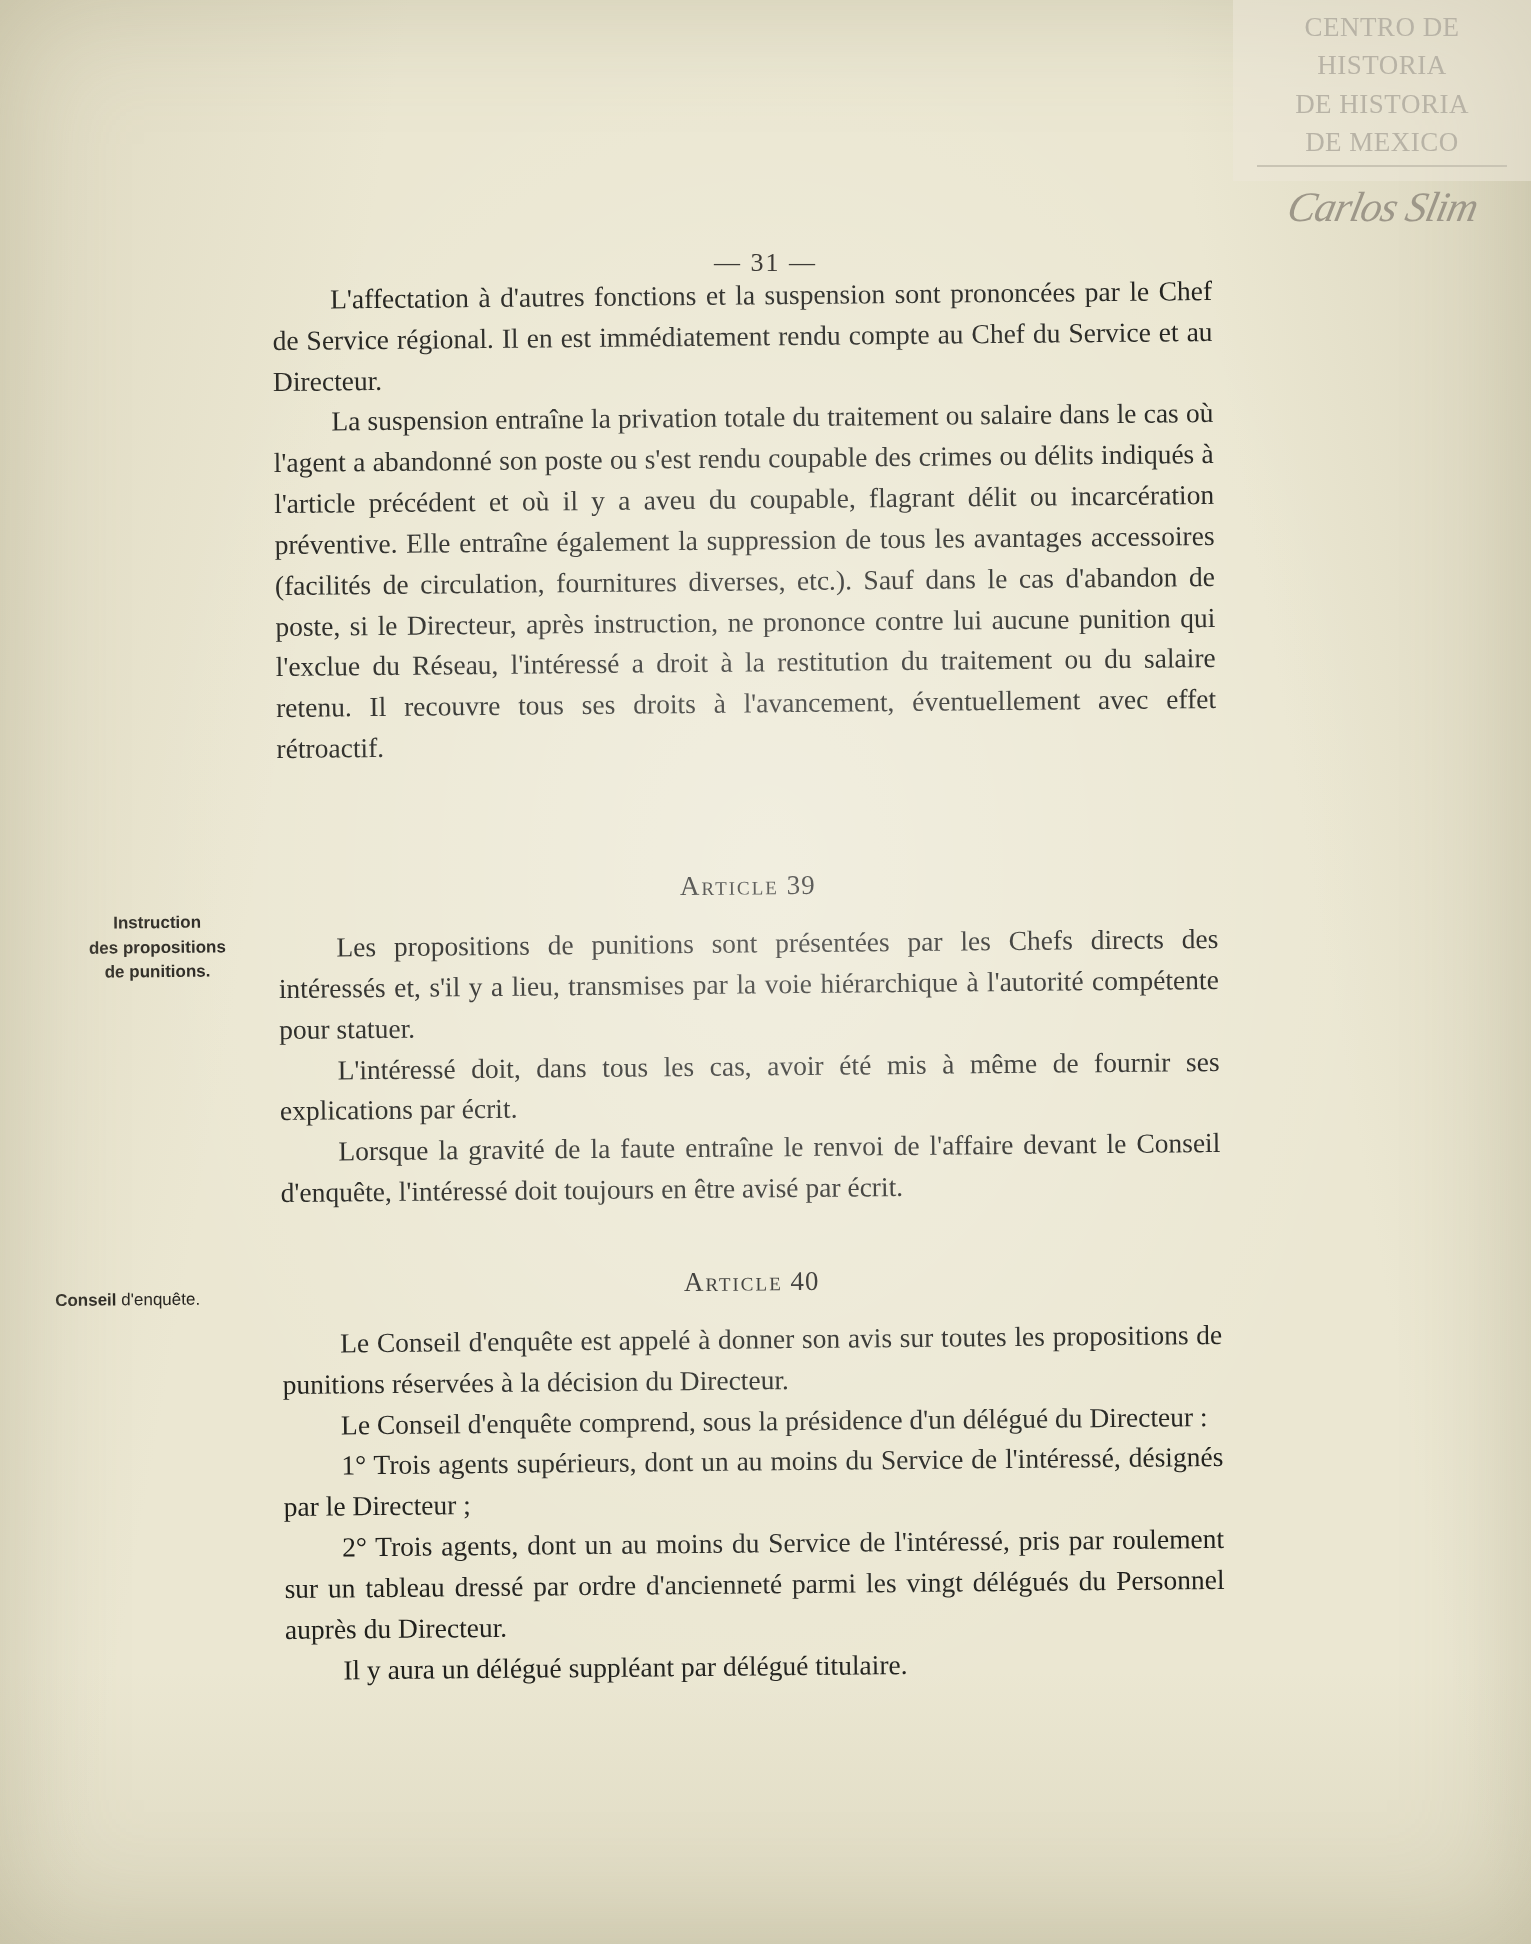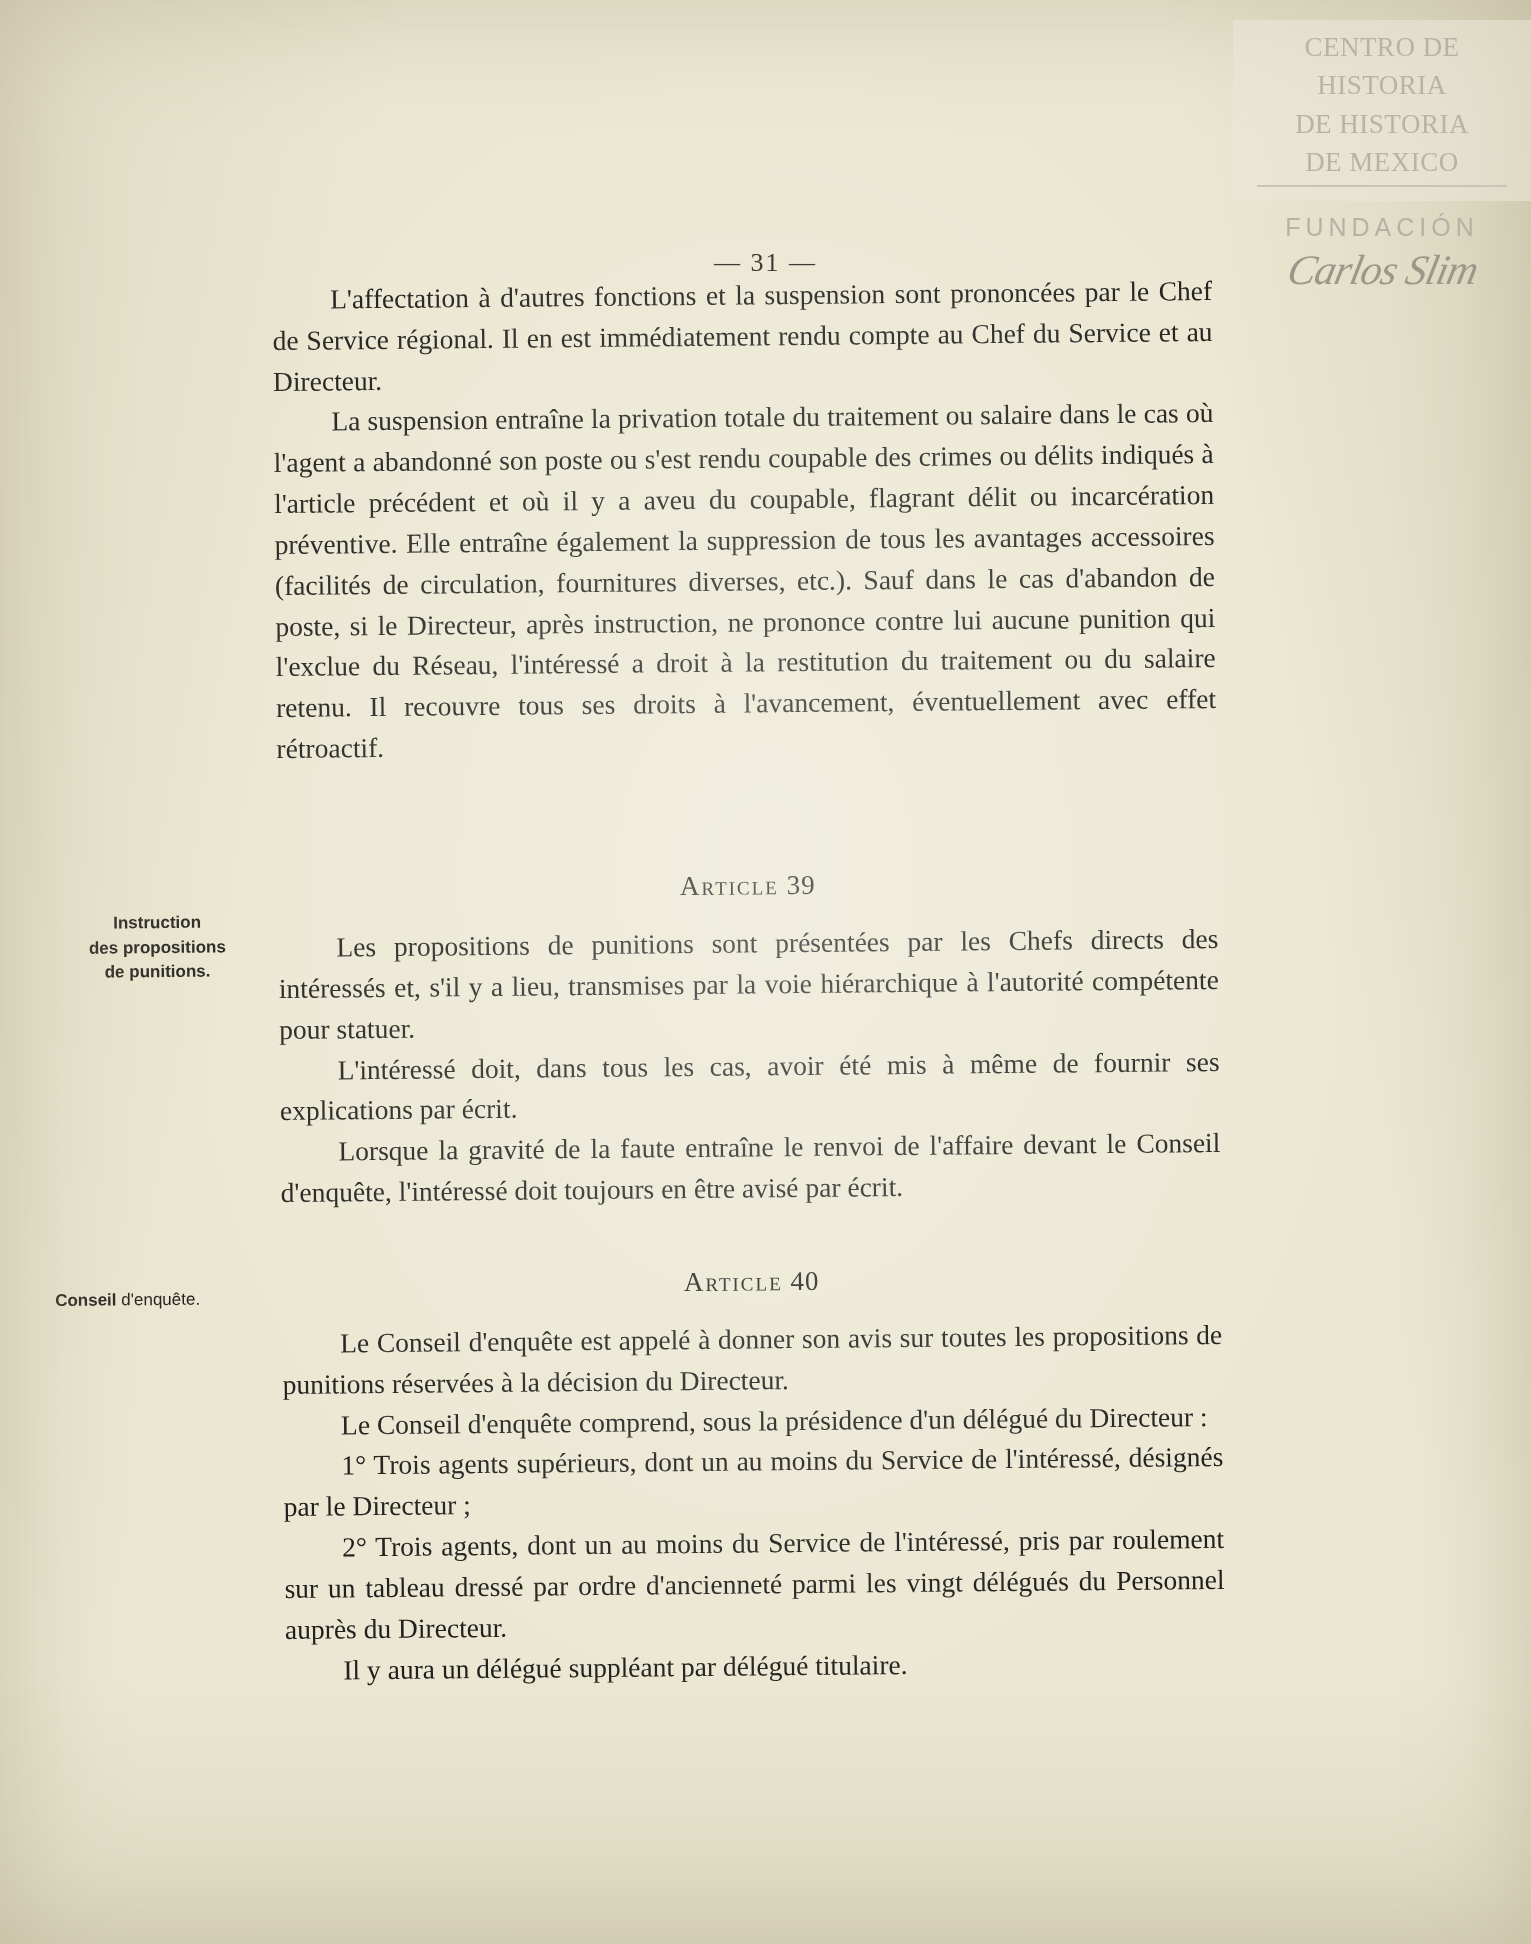--- a/index.html
+++ b/index.html
@@ -42,21 +42,20 @@
   
   .watermark {
     position: absolute;
     top: 0;
     right: 0;
     width: 298px;
     z-index: 5;
     text-align: center;
     color: #b2ada1;
     user-select: none;
-    margin-top: 20px;
   }
   .watermark .wm-top {
     background: rgba(236,232,217,0.55);
     padding: 8px 6px 14px 6px;
   }
   .watermark .wm-line {
     font-family: "Liberation Serif", serif;
     font-size: 27px;
     letter-spacing: 0.5px;
     line-height: 1.42;
@@ -168,21 +167,20 @@
 <div class="page">
 
   <div class="watermark">
     <div class="wm-top">
       <div class="wm-line">CENTRO DE</div>
       <div class="wm-line">HISTORIA</div>
       <div class="wm-line">DE HISTORIA</div>
       <div class="wm-line">DE MEXICO</div>
       <div class="wm-rule"></div>
     </div>
-    <div class="wm-found">FUNDACIÓN</div>
     <div class="wm-script">Carlos Slim</div>
   </div>
 
   <div class="content">
 
     <div class="page-number">— 31 —</div>
 
     <div class="marginal" id="margin-note-1">
       <div>Instruction</div>
       <div>des propositions</div>

